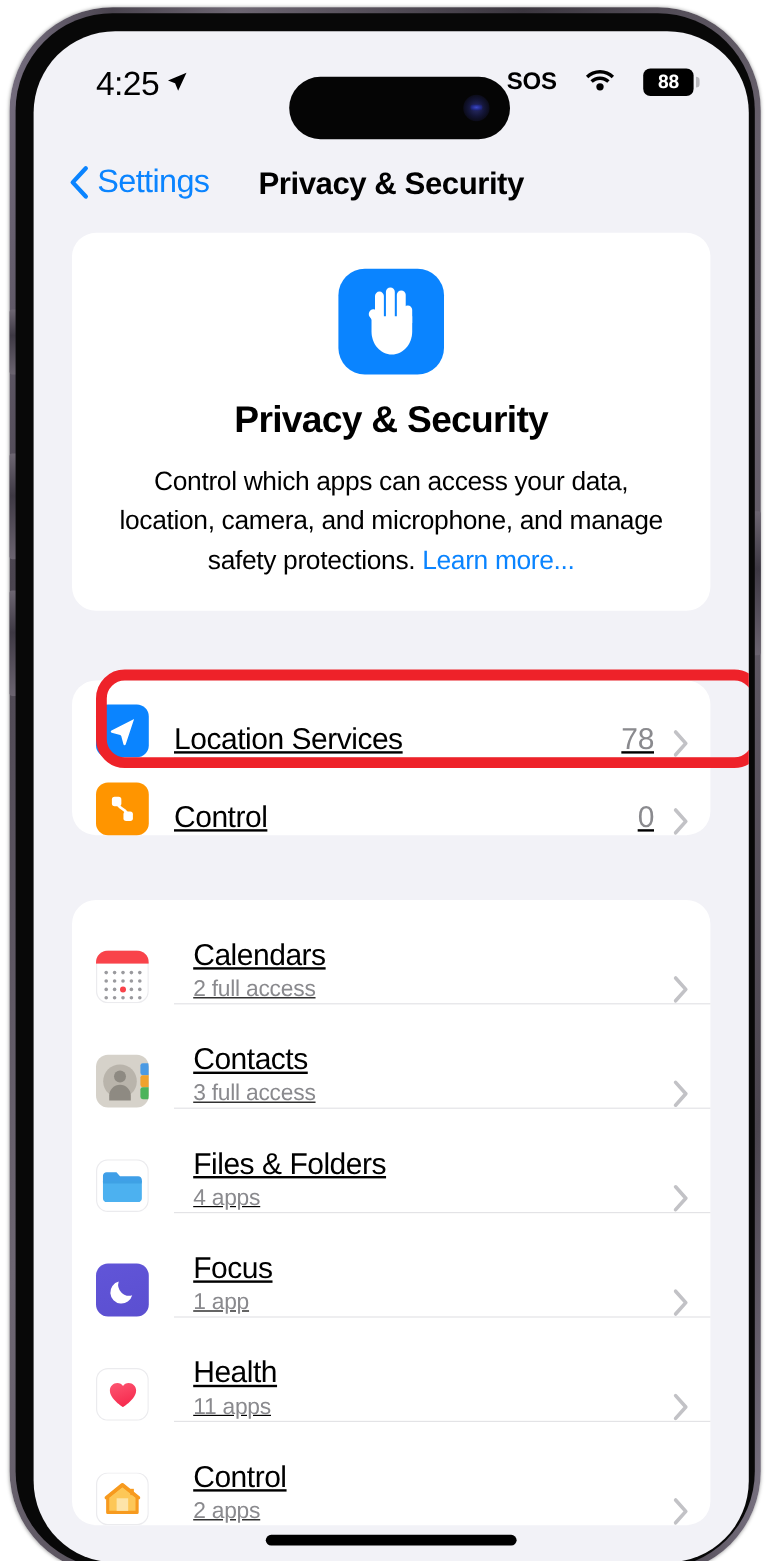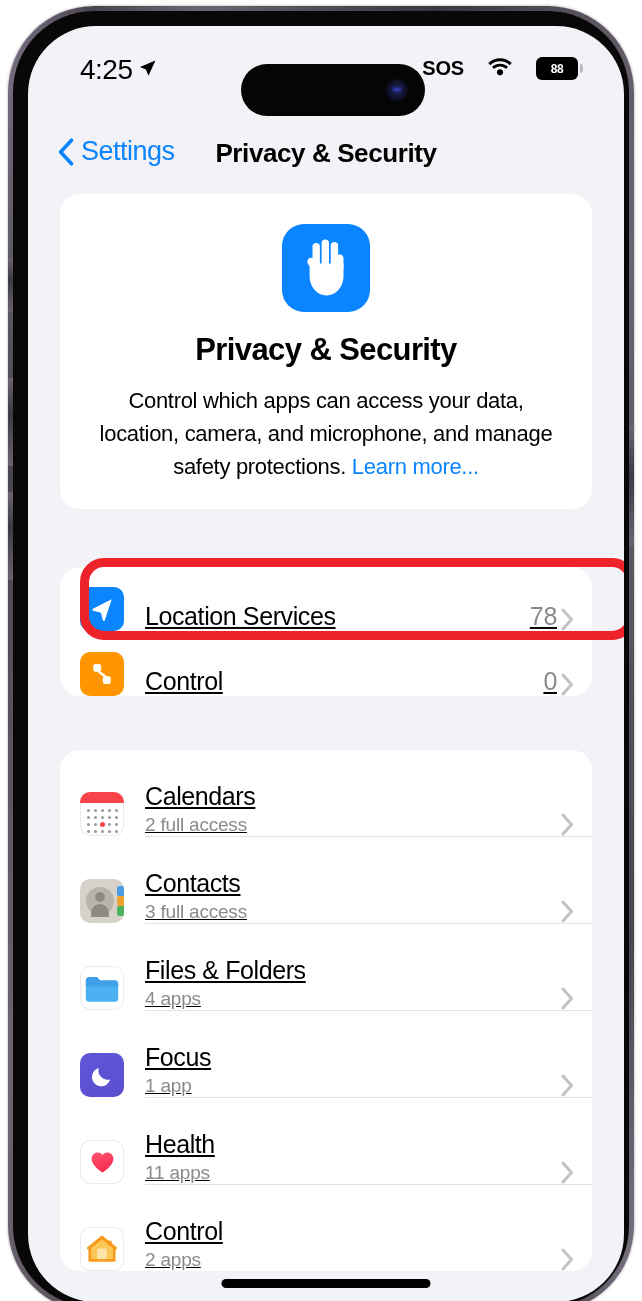--- a/index.html
+++ b/index.html
@@ -112,21 +112,21 @@
     content: "";
     position: absolute;
     right: -5px;
     top: 7px;
     width: 3px;
     height: 9px;
     border-radius: 0 3px 3px 0;
     background: #b9b9be;
   }
   .battery-num {
-    font-size: 12px;
+    font-size: 16px;
     font-weight: 700;
     color: #fff;
     letter-spacing: -0.3px;
   }
 
   
   .dynamic-island {
     position: absolute;
     left: 213px;
     top: 38px;
@@ -268,36 +268,36 @@
   .row-sub {
     font-size: 19px;
     color: #8a8a8e;
     letter-spacing: -0.2px;
     margin-top: 3px;
   }
   .row-value {
     font-size: 25px;
     color: #8a8a8e;
     letter-spacing: -0.3px;
-    margin-right: 4px;
+    margin-right: 16px;
   }
   .chev { width: 13px; height: 23px; flex: 0 0 13px; }
   .divider {
     height: 1px;
     background: #e3e3e6;
     margin-left: 85px;
   }
 
   
   .section-location { margin-top: 58px; }
   .row-compact { height: 64px; }
 
   
   .section-perms { margin-top: 54px; }
-  .row-tall { height: 86px; }
+  .row-tall { height: 86px; gap: 16px; }
 
   
   .highlight-ring {
     position: absolute;
     left: 20px;
     top: -9px;
     width: 556px;
     height: 82px;
     border: 9px solid #ee2229;
     border-radius: 24px;

